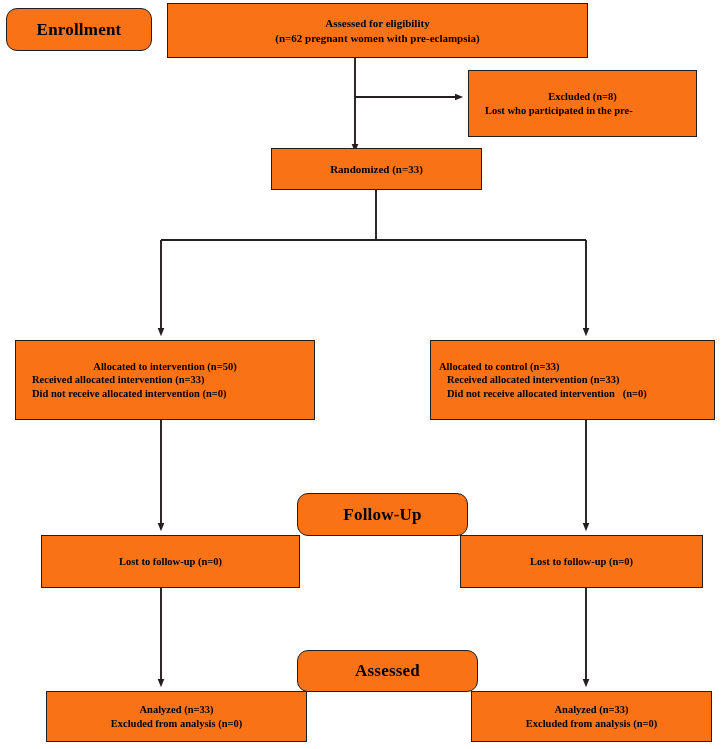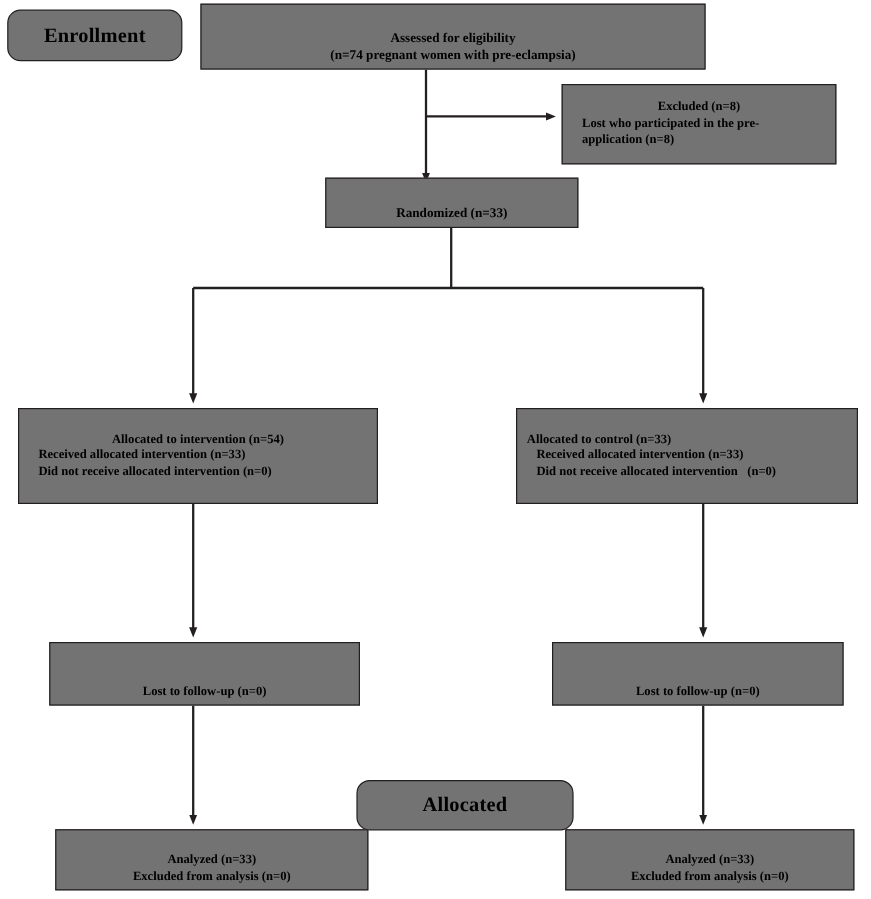--- a/index.html
+++ b/index.html
@@ -22,21 +22,21 @@
     position: absolute;
     top: 0;
     left: 0;
     width: 726px;
     height: 749px;
   }
   .node {
     position: absolute;
     box-sizing: border-box;
     border: 1.6px solid #231f20;
-    background: #737373;
+    background: #f97316;
     display: flex;
     flex-direction: column;
     justify-content: center;
     align-items: center;
     color: #000000;
     font-weight: bold;
     line-height: 1.28;
     z-index: 3;
   }
   .node.stage {
@@ -61,21 +61,20 @@
   .title-line {
     font-size: 11px;
   }
   .pad-left {
     padding-left: 16px;
     box-sizing: border-box;
   }
   .pad-box {
     padding: 4px 6px;
     box-sizing: border-box;
-    justify-content: flex-end;
   }
 </style>
 </head>
 <body>
 
 <div id="diagram">
 
   <svg class="layer" viewBox="0 0 726 749" xmlns="http://www.w3.org/2000/svg">
     <defs>
       <marker id="arrowhead" markerWidth="9" markerHeight="9" refX="4.2" refY="4.0" orient="auto" markerUnits="userSpaceOnUse">
@@ -102,57 +101,59 @@
       <line x1="586" y1="588" x2="586" y2="683" marker-end="url(#arrowhead)"></line>
     </g>
   </svg>
 
   <div class="node stage" style="left:6px; top:8px; width:146px; height:43px;">
     <span class="txt stage-label">Enrollment</span>
   </div>
 
   <div class="node pad-box" style="left:167px; top:3px; width:421px; height:55px;">
     <span class="txt title-line">Assessed for eligibility</span>
-    <span class="txt title-line">(n=74 pregnant women with pre-eclampsia)</span>
+    <span class="txt title-line">(n=62 pregnant women with pre-eclampsia)</span>
   </div>
 
   <div class="node leftish pad-left" style="left:468px; top:70px; width:229px; height:67px;">
     <span class="txt body-line" style="text-align:center; padding-right:16px;">Excluded (n=8)</span>
     <span class="txt body-line">Lost who participated in the pre-</span>
-    <span class="txt body-line">application (n=8)</span>
   </div>
 
   <div class="node pad-box" style="left:271px; top:148px; width:211px; height:42px;">
     <span class="txt title-line">Randomized (n=33)</span>
   </div>
 
 
   <div class="node leftish pad-left" style="left:15px; top:340px; width:300px; height:80px;">
-    <span class="txt body-line" style="text-align:center; padding-right:16px;">Allocated to intervention (n=54)</span>
+    <span class="txt body-line" style="text-align:center; padding-right:16px;">Allocated to intervention (n=50)</span>
     <span class="txt body-line">Received allocated intervention (n=33)</span>
     <span class="txt body-line">Did not receive allocated intervention (n=0)</span>
   </div>
 
   <div class="node leftish pad-left" style="left:430px; top:340px; width:285px; height:80px;">
     <span class="txt body-line" style="padding-right:16px;">Allocated to control (n=33)</span>
     <span class="txt body-line">Received allocated intervention (n=33)</span>
     <span class="txt body-line" style="white-space:pre;">Did not receive allocated intervention   (n=0)</span>
   </div>
 
+  <div class="node stage" style="left:297px; top:493px; width:171px; height:43px;">
+    <span class="txt stage-label">Follow-Up</span>
+  </div>
 
   <div class="node pad-box" style="left:41px; top:535px; width:259px; height:53px;">
     <span class="txt body-line">Lost to follow-up (n=0)</span>
   </div>
 
   <div class="node pad-box" style="left:460px; top:535px; width:243px; height:53px;">
     <span class="txt body-line">Lost to follow-up (n=0)</span>
   </div>
 
   <div class="node stage" style="left:297px; top:650px; width:181px; height:42px;">
-    <span class="txt stage-label">Allocated</span>
+    <span class="txt stage-label">Assessed</span>
   </div>
 
   <div class="node pad-box" style="left:46px; top:691px; width:261px; height:51px;">
     <span class="txt body-line">Analyzed (n=33)</span>
     <span class="txt body-line">Excluded from analysis (n=0)</span>
   </div>
 
   <div class="node pad-box" style="left:471px; top:691px; width:241px; height:51px;">
     <span class="txt body-line">Analyzed (n=33)</span>
     <span class="txt body-line">Excluded from analysis (n=0)</span>

